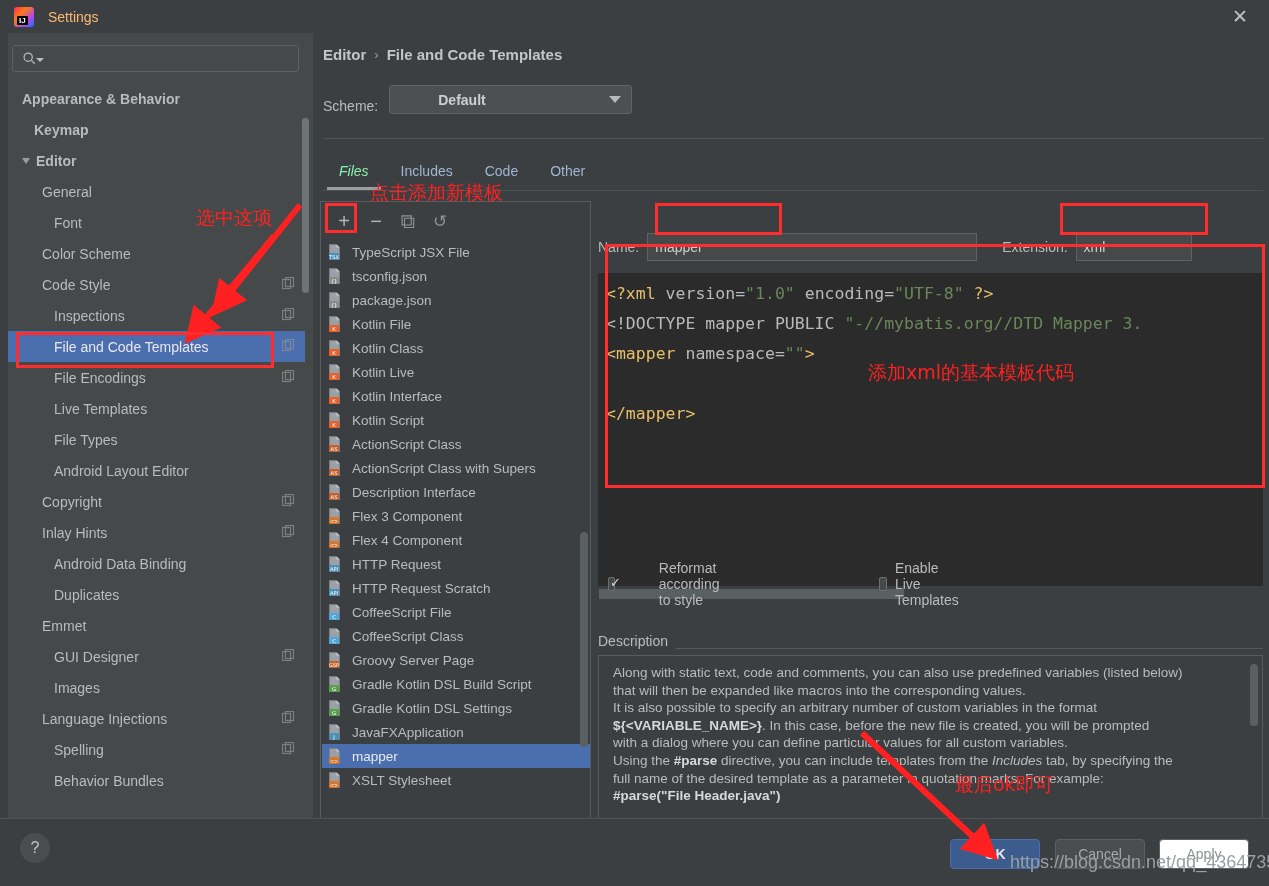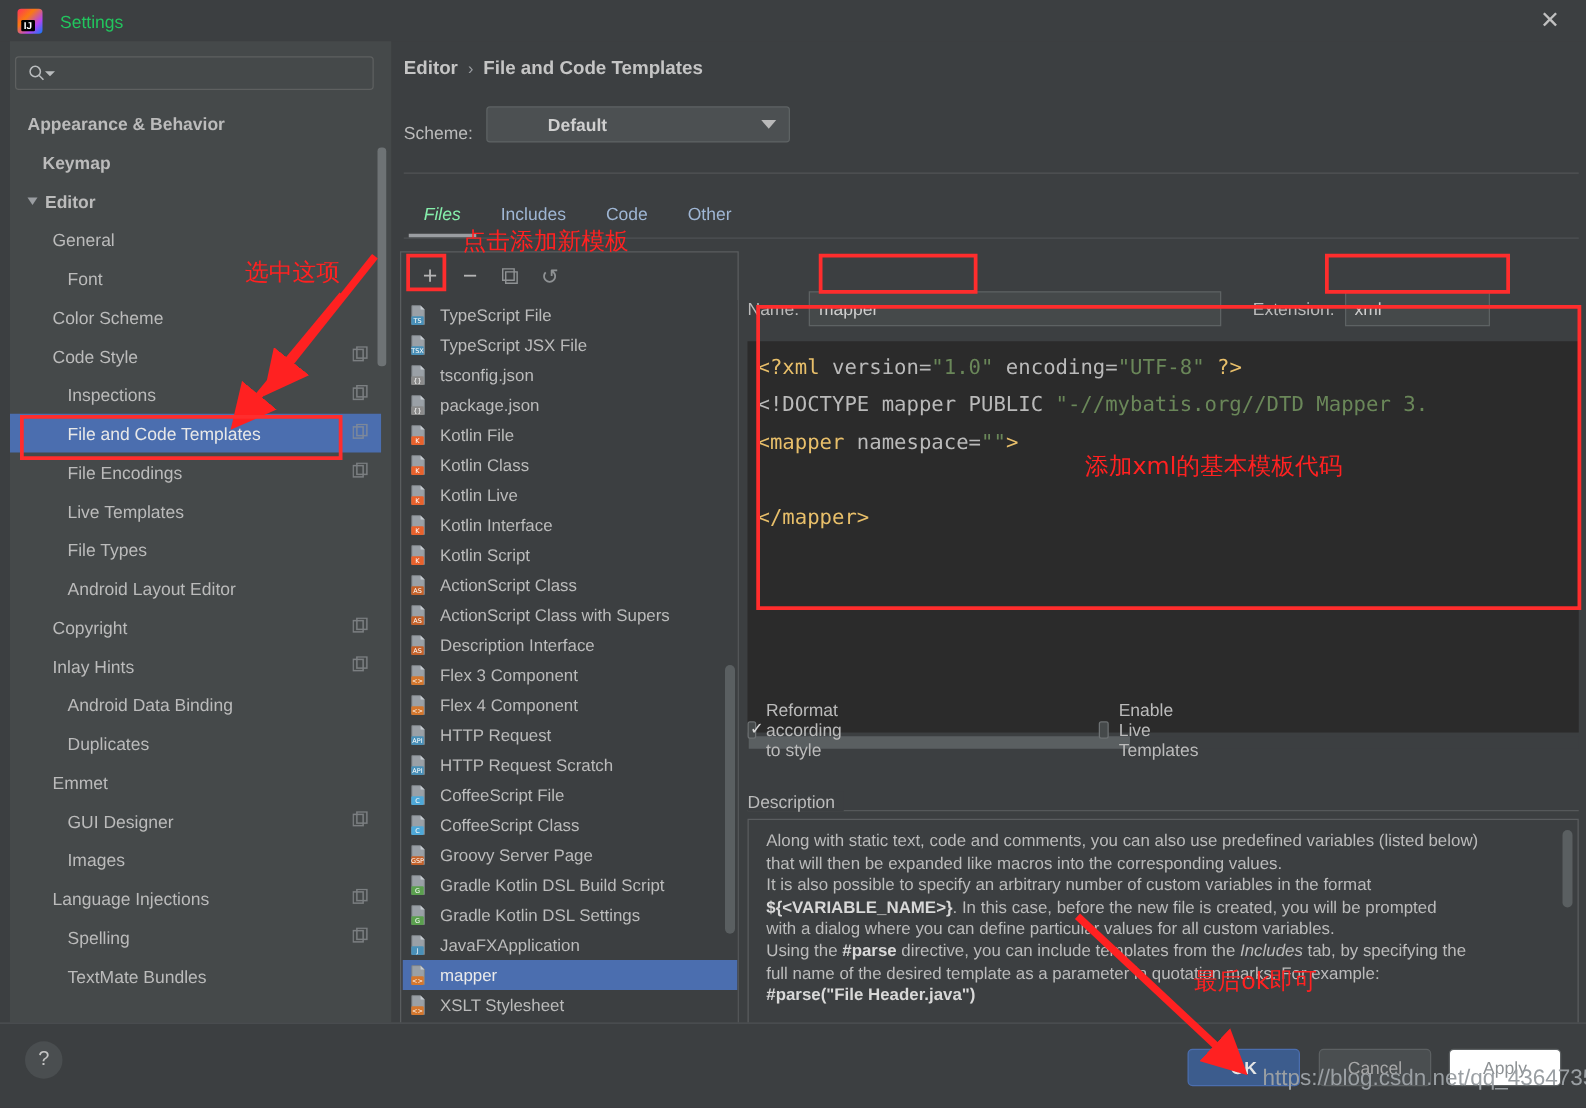--- a/index.html
+++ b/index.html
@@ -27,21 +27,21 @@
     width: 20px; height: 20px; margin-left: 14px; border-radius: 3px;
     background: linear-gradient(135deg,#fe315d 0%, #f97a12 35%, #b345f1 70%, #087cfa 100%);
     position: relative;
   }
   .ij-logo::after {
     content: "IJ"; position: absolute; left: 3px; bottom: 2px;
     font-size: 8px; font-weight: bold; color: #fff;
     background: #000; padding: 0 2px; line-height: 9px; border-radius: 1px;
   }
   .title-text {
-    margin-left: 14px; font-size: 14px; color: #22c55e;
+    margin-left: 14px; font-size: 14px; color: #fdba74;
   }
   .close-btn {
     position: absolute; right: 18px; top: 6px;
     width: 22px; height: 22px; line-height: 22px; text-align: center;
     font-size: 19px; color: #c0c0c0; cursor: pointer; font-family: "Liberation Sans", sans-serif;
   }
 
   
   .sidebar {
     position: absolute; left: 8px; top: 33px; width: 305px; height: 785px;
@@ -380,21 +380,21 @@
         <div class="tree-item" style="padding-left: 34px;">
           <span class="tree-arrow none" style="width: 6px;"></span>
           <span class="tree-label">Spelling</span>
           <span class="copy-ic"><svg width="13" height="13" viewBox="0 0 13 13">
               <rect x="0.5" y="2.5" width="8" height="9" fill="none" stroke="#8e9194" stroke-width="1.2"></rect>
               <rect x="3.5" y="0.5" width="8" height="9" fill="none" stroke="#8e9194" stroke-width="1.2"></rect>
             </svg></span>
         </div>
         <div class="tree-item" style="padding-left: 34px;">
           <span class="tree-arrow none" style="width: 6px;"></span>
-          <span class="tree-label">TextMate Bundles</span>
+          <span class="tree-label">Behavior Bundles</span>
         </div>
       </div>
     <div class="sidebar-scroll"></div>
   </div>
 
   <div class="right">
 
     <div class="breadcrumb">
       <span>Editor</span>
       <span class="bc-sep">›</span>
@@ -425,29 +425,20 @@
           <div class="tb-btn">−</div>
           <div class="tb-btn" style="color: rgb(143, 146, 148);">⧉</div>
           <div class="tb-btn" style="color: rgb(143, 146, 148); font-size: 17px;">↺</div>
         </div>
       <div class="list-body" id="list-body">
           <div class="li">
             <span class="ficon"><svg width="17" height="17" viewBox="0 0 17 17">
                 <path d="M2.5 0.5 h7 l3 3 v12 h-10 z" fill="#9aa0a6" stroke="#7d8287" stroke-width="0.8"></path>
                 <path d="M9.5 0.5 v3 h3 z" fill="#c8cdd2"></path>
                 <rect x="2" y="9" width="10" height="7" rx="1" fill="#4a90b8"></rect>
-                <text x="7" y="14.6" font-size="5.2" fill="#ffffff" text-anchor="middle" font-family="DejaVu Sans">TS</text>
-              </svg></span>
-            <span>TypeScript File</span>
-          </div>
-          <div class="li">
-            <span class="ficon"><svg width="17" height="17" viewBox="0 0 17 17">
-                <path d="M2.5 0.5 h7 l3 3 v12 h-10 z" fill="#9aa0a6" stroke="#7d8287" stroke-width="0.8"></path>
-                <path d="M9.5 0.5 v3 h3 z" fill="#c8cdd2"></path>
-                <rect x="2" y="9" width="10" height="7" rx="1" fill="#4a90b8"></rect>
                 <text x="7" y="14.6" font-size="5.2" fill="#ffffff" text-anchor="middle" font-family="DejaVu Sans">TSX</text>
               </svg></span>
             <span>TypeScript JSX File</span>
           </div>
           <div class="li">
             <span class="ficon"><svg width="17" height="17" viewBox="0 0 17 17">
                 <path d="M2.5 0.5 h7 l3 3 v12 h-10 z" fill="#9aa0a6" stroke="#7d8287" stroke-width="0.8"></path>
                 <path d="M9.5 0.5 v3 h3 z" fill="#c8cdd2"></path>
                 <rect x="2" y="9" width="10" height="7" rx="1" fill="#8b8b8b"></rect>
                 <text x="7" y="14.6" font-size="5.2" fill="#ffffff" text-anchor="middle" font-family="DejaVu Sans">{}</text>
@@ -660,21 +651,21 @@
       <div class="code"><span class="pi">&lt;?xml </span><span class="attr">version=</span><span class="val">"1.0"</span><span class="attr"> encoding=</span><span class="val">"UTF-8"</span><span class="pi"> ?&gt;</span>
 <span class="attr">&lt;!DOCTYPE mapper PUBLIC </span><span class="val">"-//mybatis.org//DTD Mapper 3.</span>
 <span class="tag">&lt;mapper </span><span class="attr">namespace=</span><span class="val">""</span><span class="tag">&gt;</span>
 
 <span class="tag">&lt;/mapper&gt;</span></div>
     </div>
     <div class="editor-hscroll-track"></div>
     <div class="editor-hscroll-thumb"></div>
 
     <div class="checks">
-      <div class="checkrow" style="left:0; top:0;">
+      <div class="checkrow" style="left:10px; top:0;gap:36px;">
         <span class="cb on"></span>
         <span>Reformat according to style</span>
       </div>
       <div class="checkrow" style="left:281px; top:0;">
         <span class="cb"></span>
         <span>Enable Live Templates</span>
       </div>
     </div>
 
     <div class="desc-title">Description</div>

